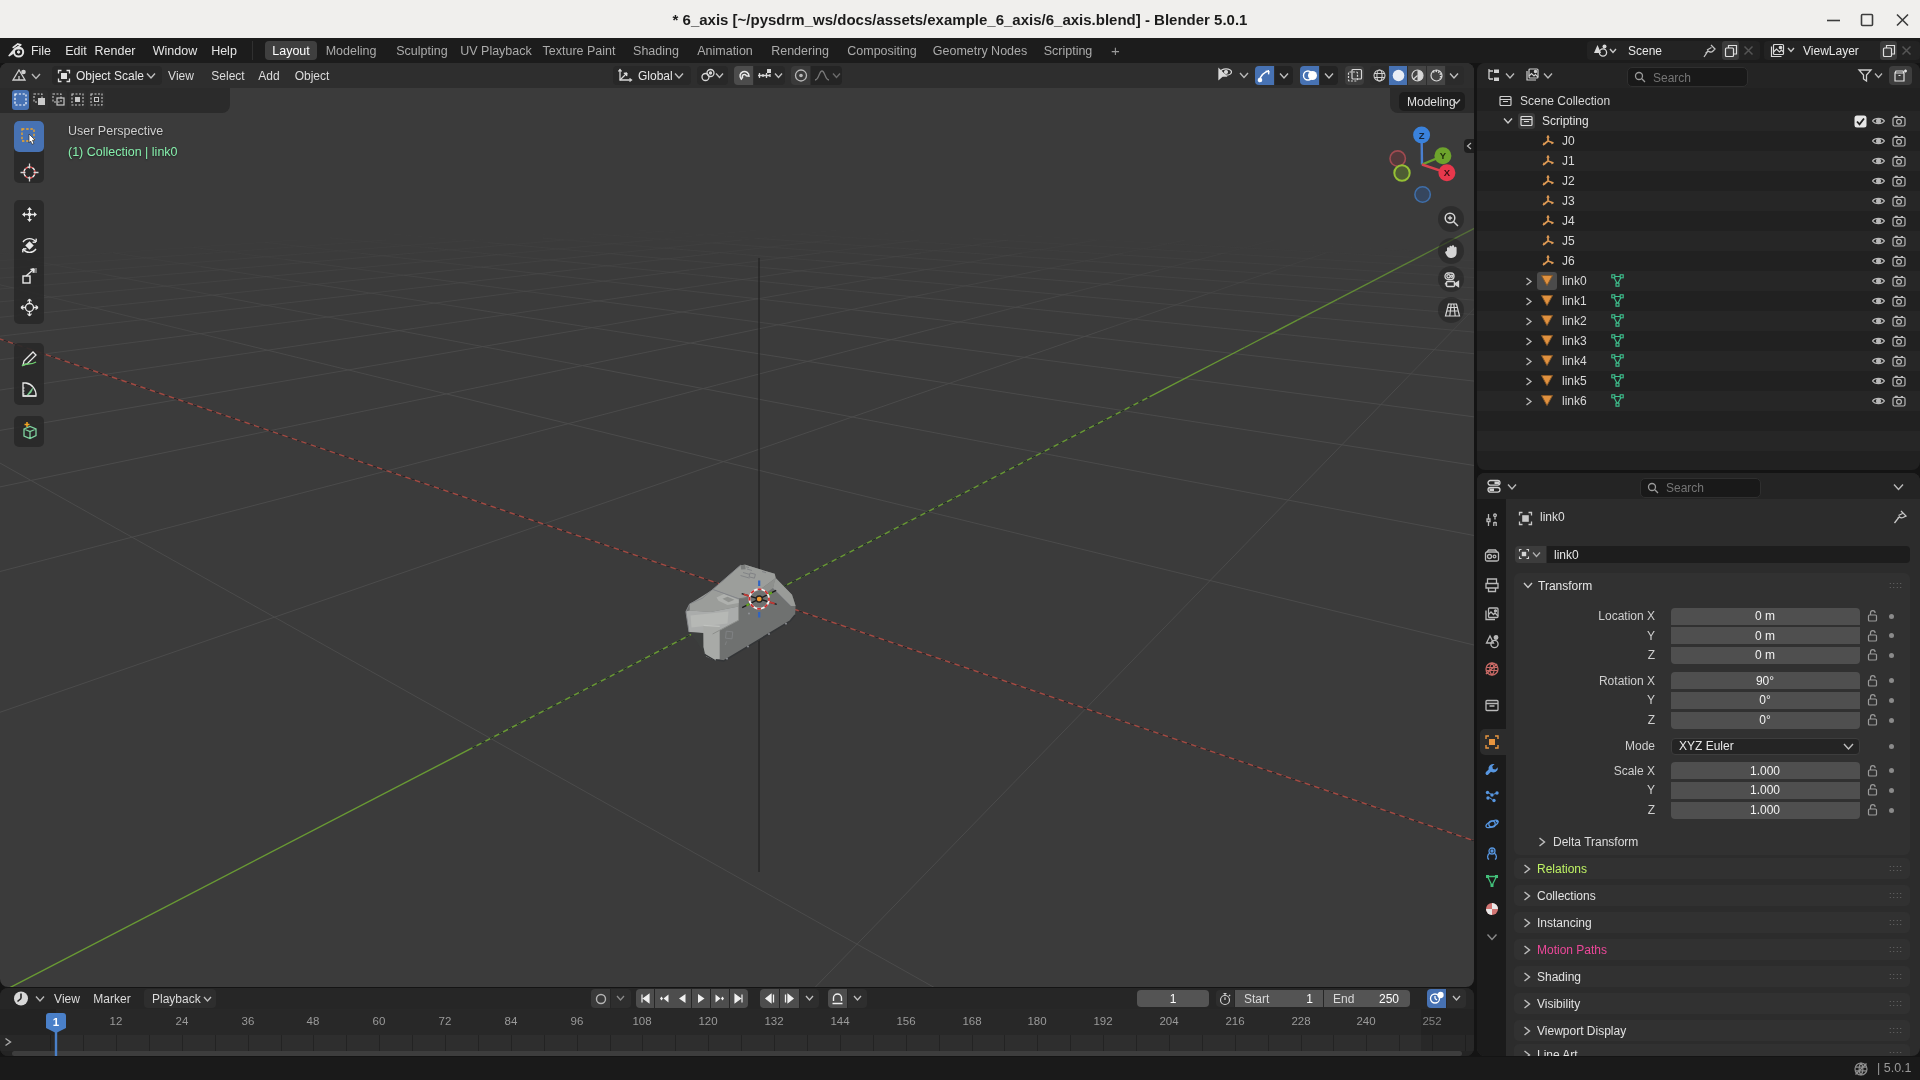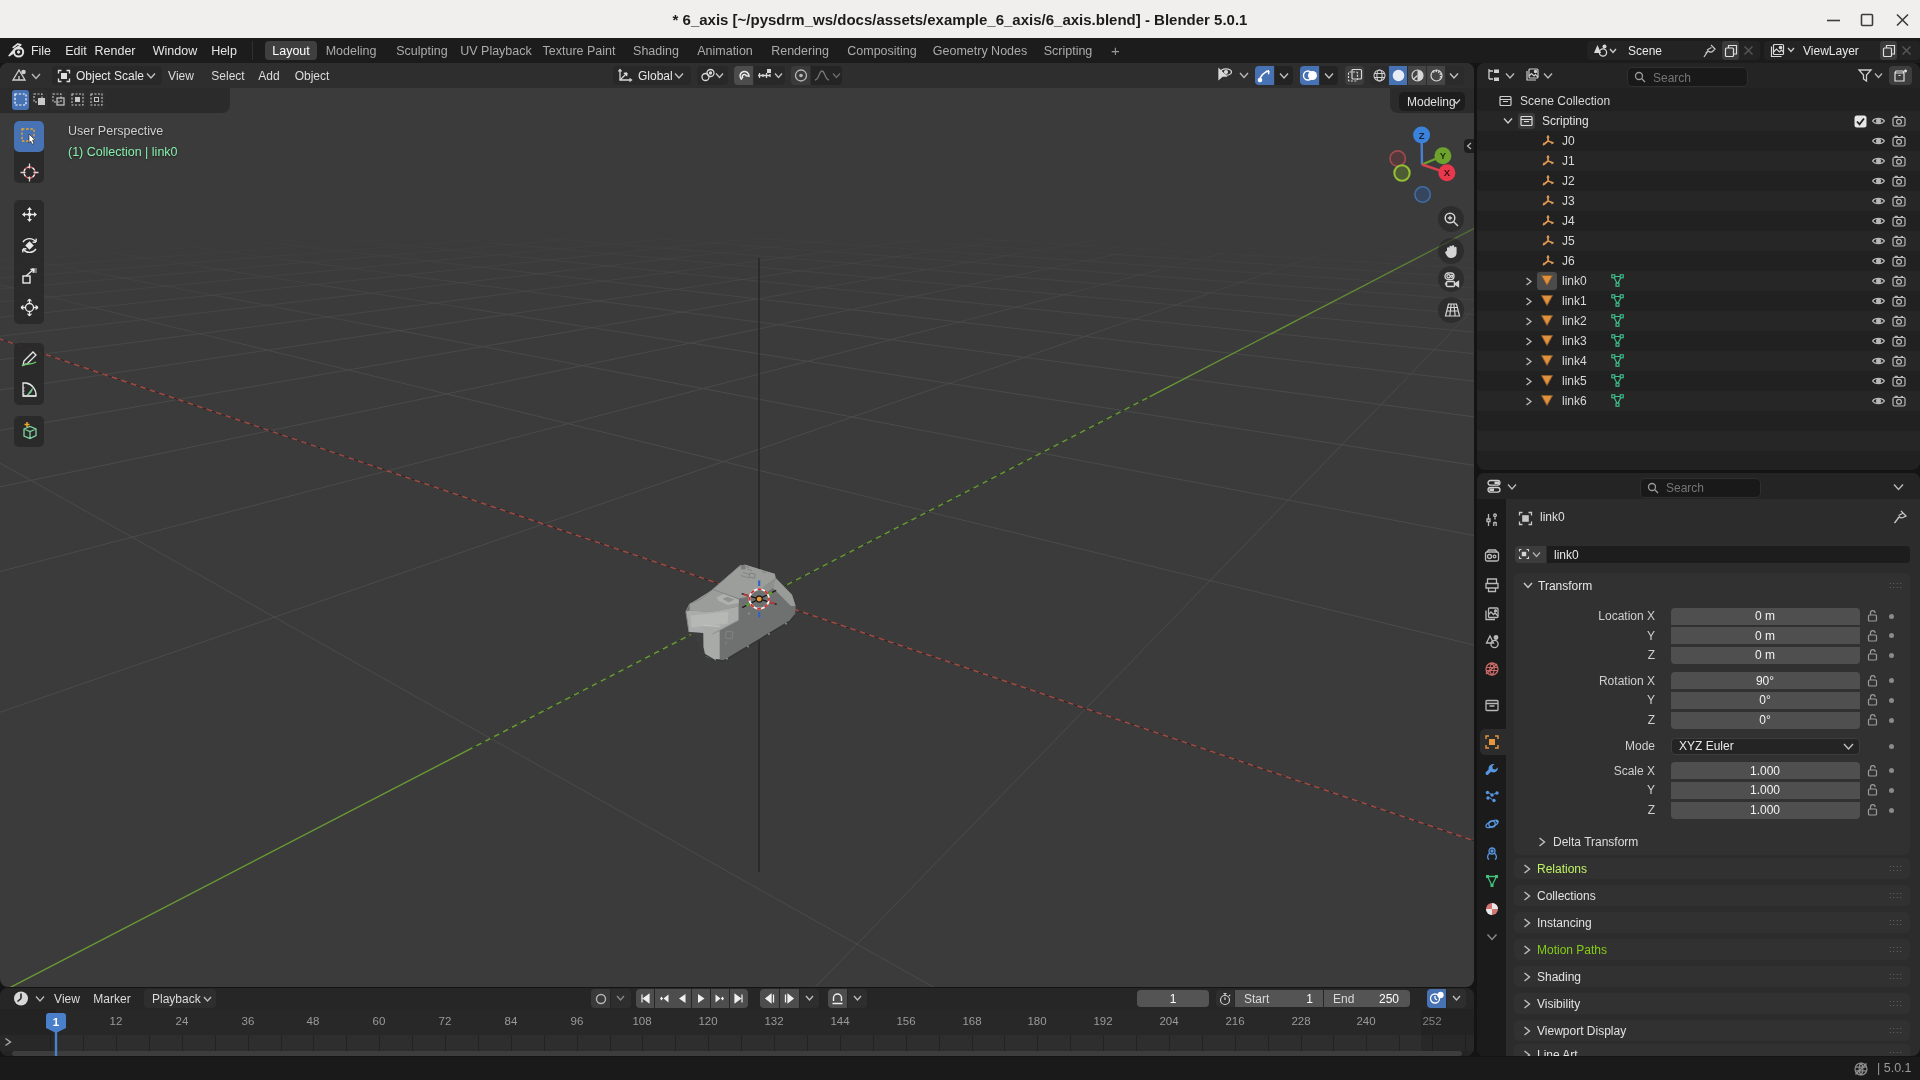--- a/index.html
+++ b/index.html
@@ -1317,21 +1317,21 @@
     <div class="a" style="left:37px;top:439.29999999999995px;width:396px;height:21px;background:#313131;border-radius:5px"></div>
     <svg class="a" style="left:46px;top:444.79999999999995px" width="8" height="10" viewBox="0 0 8 10">
       <path d="M1.5 1 L6.5 5 L1.5 9" fill="none" stroke="#c0c0c0" stroke-width="1.4"></path>
     </svg>
     <div class="txt" style="left:60px;top:443.79999999999995px;color:#e2e2e2">Instancing</div>
     <div class="txt" style="left:412px;top:444.79999999999995px;color:#6f6f6f;font-size:9px;letter-spacing:1px">::::</div>
     <div class="a" style="left:37px;top:466.29999999999995px;width:396px;height:21px;background:#313131;border-radius:5px"></div>
     <svg class="a" style="left:46px;top:471.79999999999995px" width="8" height="10" viewBox="0 0 8 10">
       <path d="M1.5 1 L6.5 5 L1.5 9" fill="none" stroke="#c0c0c0" stroke-width="1.4"></path>
     </svg>
-    <div class="txt" style="left:60px;top:470.79999999999995px;color:#84cc16">Motion Paths</div>
+    <div class="txt" style="left:60px;top:470.79999999999995px;color:#ec4899">Motion Paths</div>
     <div class="txt" style="left:412px;top:471.79999999999995px;color:#6f6f6f;font-size:9px;letter-spacing:1px">::::</div>
     <div class="a" style="left:37px;top:493.20000000000005px;width:396px;height:21px;background:#313131;border-radius:5px"></div>
     <svg class="a" style="left:46px;top:498.70000000000005px" width="8" height="10" viewBox="0 0 8 10">
       <path d="M1.5 1 L6.5 5 L1.5 9" fill="none" stroke="#c0c0c0" stroke-width="1.4"></path>
     </svg>
     <div class="txt" style="left:60px;top:497.70000000000005px;color:#e2e2e2">Shading</div>
     <div class="txt" style="left:412px;top:498.70000000000005px;color:#6f6f6f;font-size:9px;letter-spacing:1px">::::</div>
     <div class="a" style="left:37px;top:520.2px;width:396px;height:21px;background:#313131;border-radius:5px"></div>
     <svg class="a" style="left:46px;top:525.7px" width="8" height="10" viewBox="0 0 8 10">
       <path d="M1.5 1 L6.5 5 L1.5 9" fill="none" stroke="#c0c0c0" stroke-width="1.4"></path>

